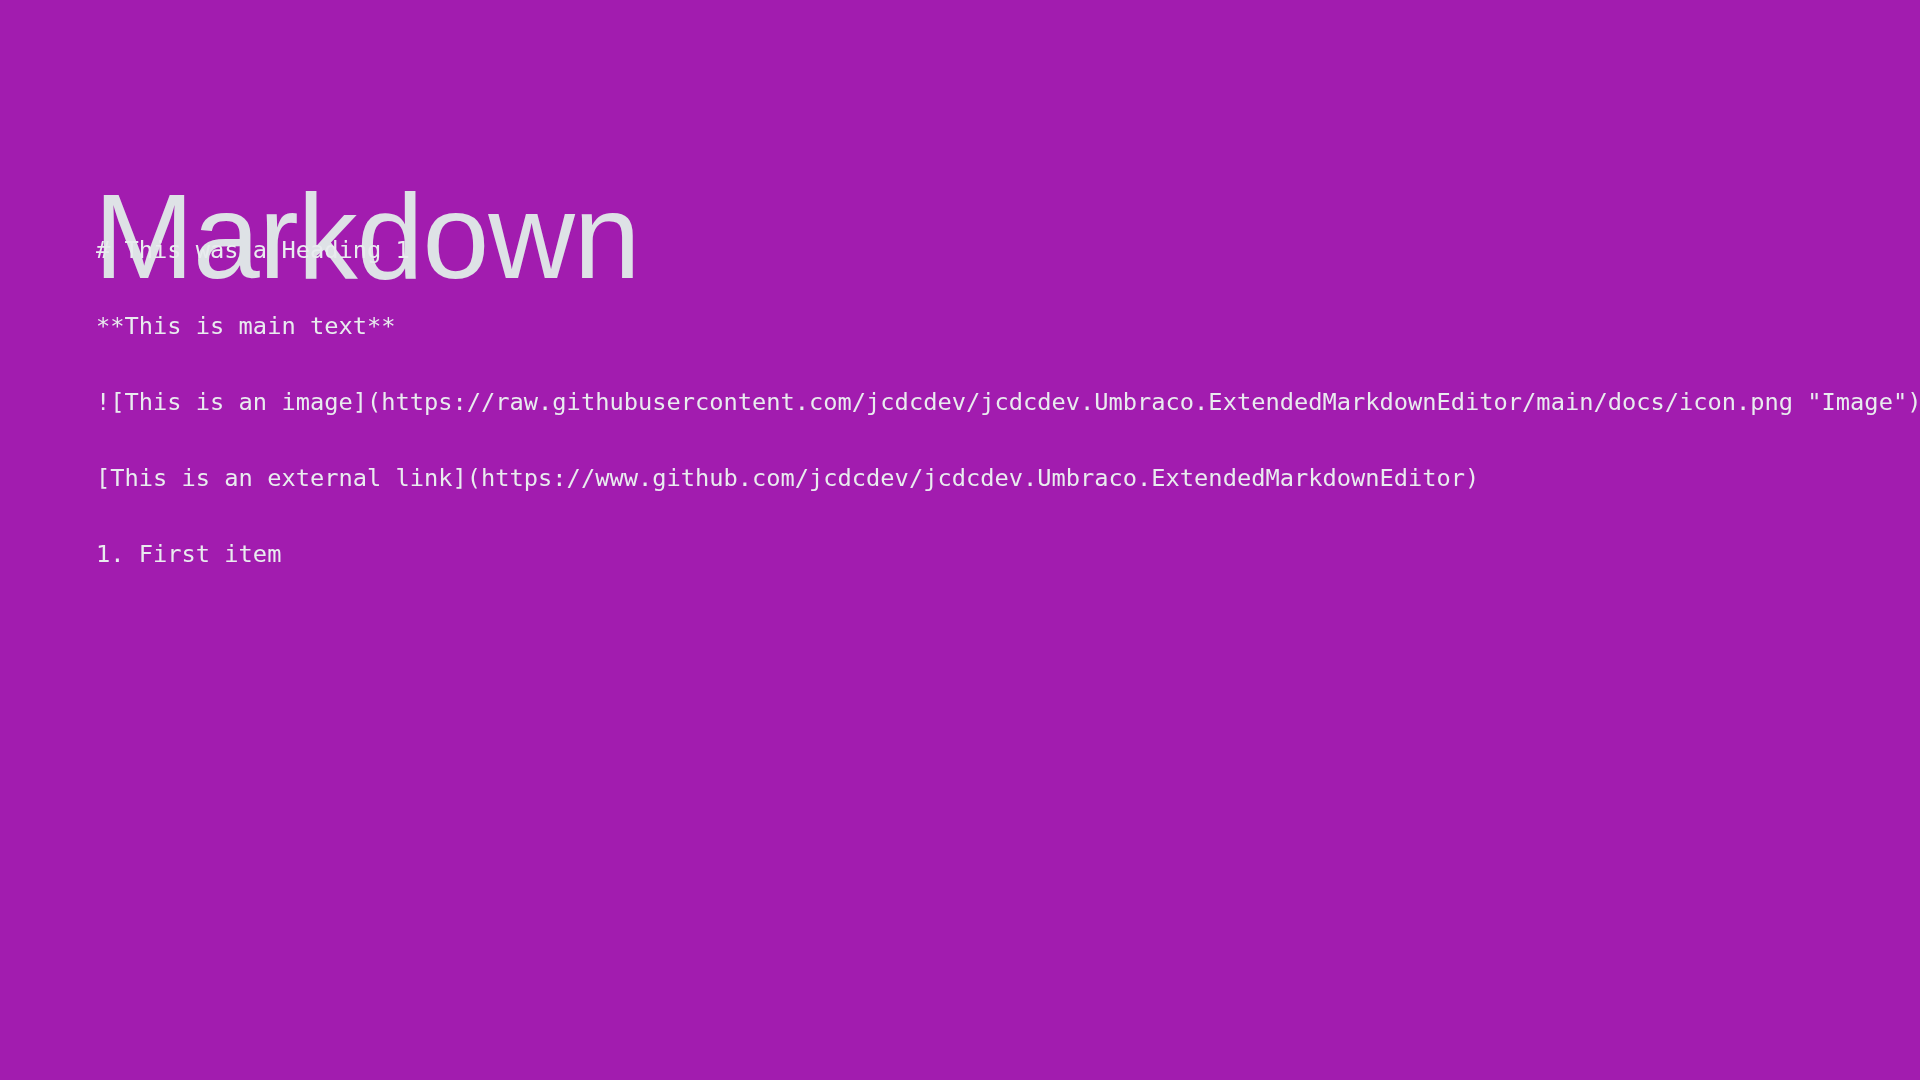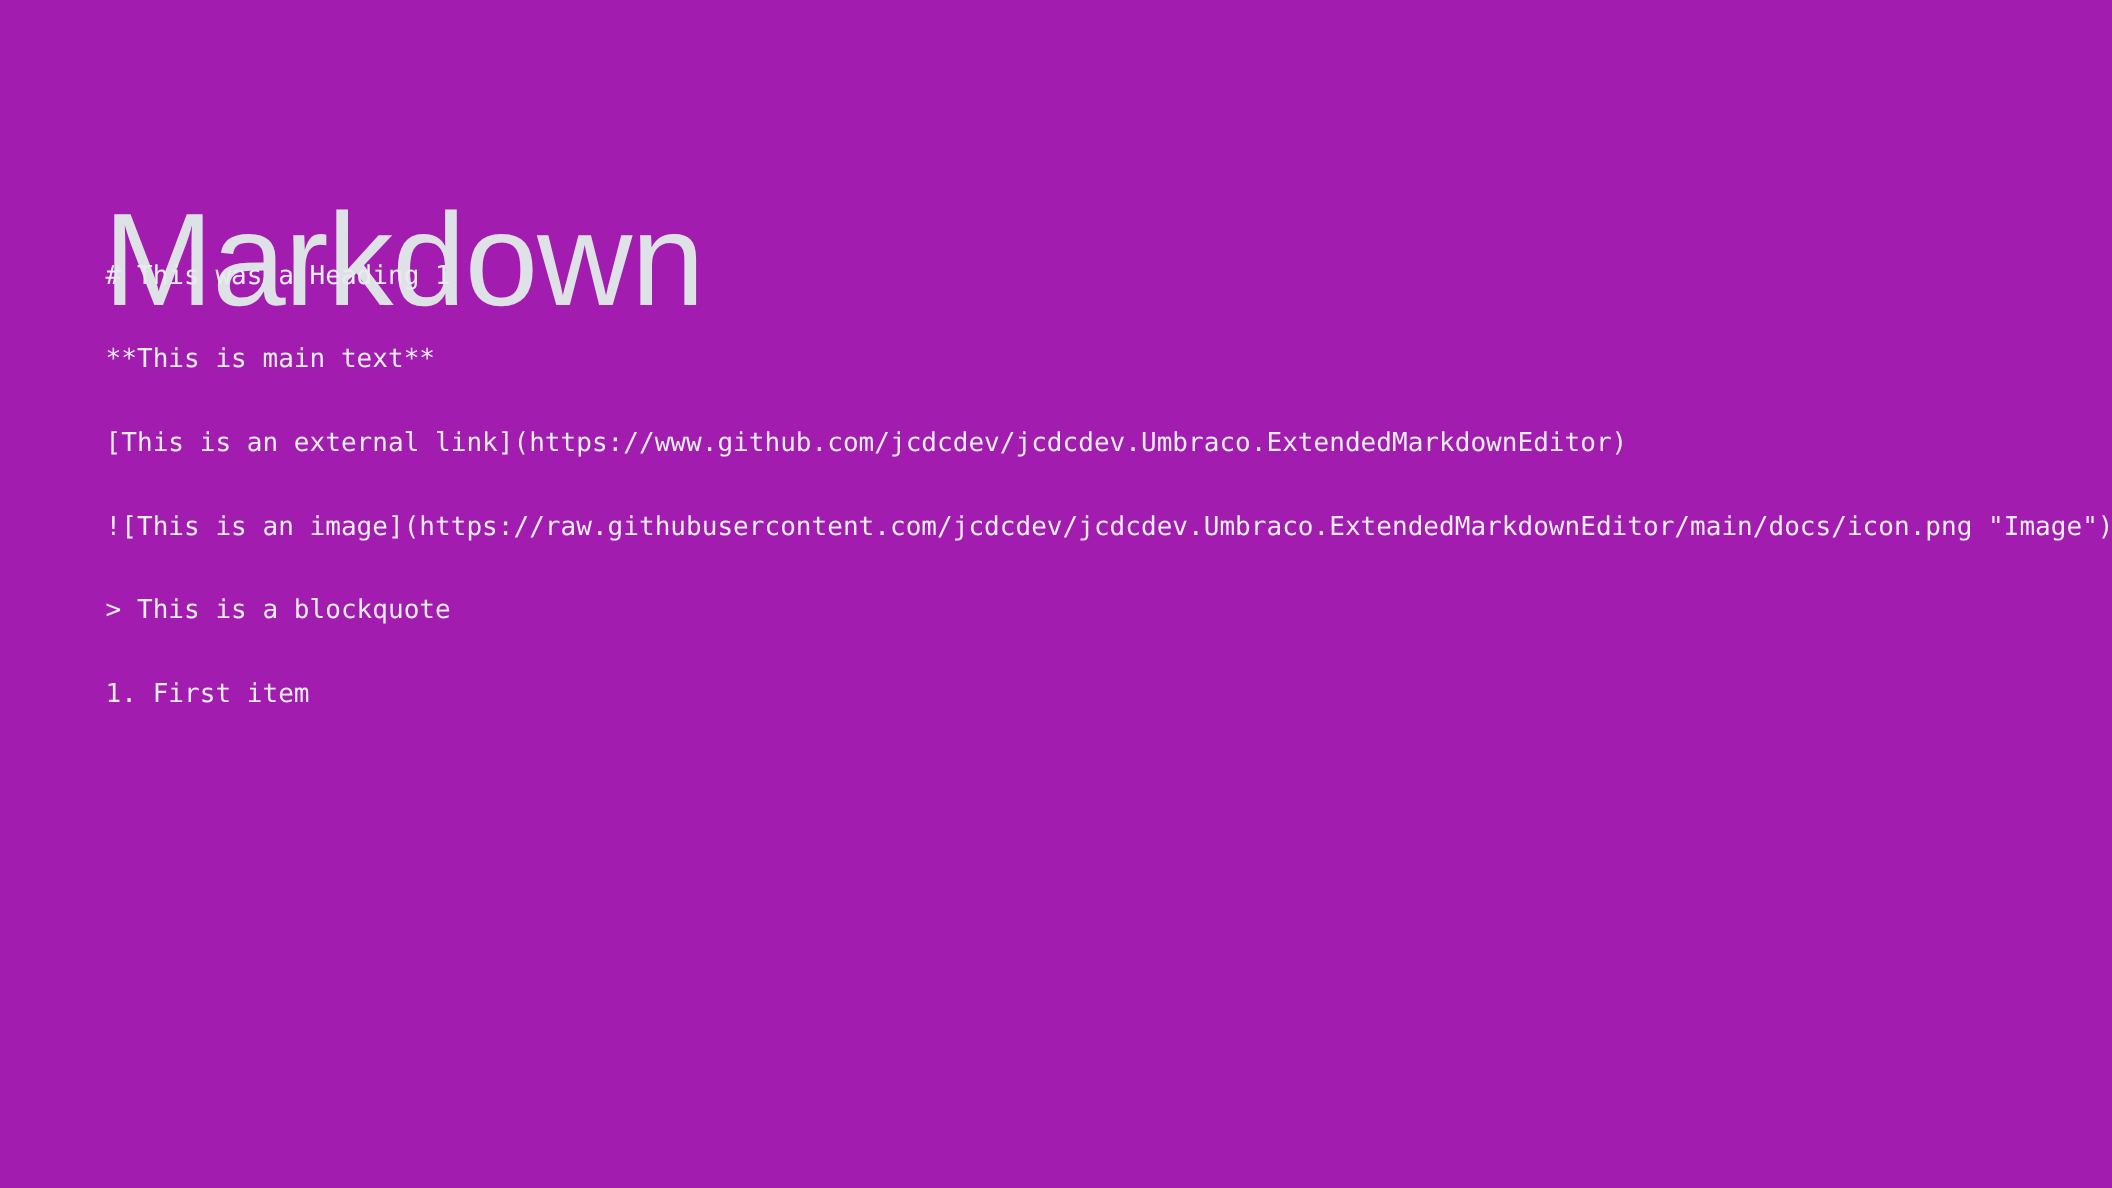--- a/index.html
+++ b/index.html
@@ -46,18 +46,17 @@
 </style>
 </head>
 <body>
 
 <div class="page">
   <h1 class="page-title">Markdown</h1>
 
   <div class="markdown-source">
     <div class="md-line"># This was a Heading 1</div>
     <div class="md-line">**This is main text**</div>
+    <div class="md-line">![This is an image](https://raw.githubusercontent.com/jcdcdev/jcdcdev.Umbraco.ExtendedMarkdownEditor/main/docs/icon.png "Image")</div>
     <div class="md-line">[This is an external link](https://www.github.com/jcdcdev/jcdcdev.Umbraco.ExtendedMarkdownEditor)</div>
-    <div class="md-line">![This is an image](https://raw.githubusercontent.com/jcdcdev/jcdcdev.Umbraco.ExtendedMarkdownEditor/main/docs/icon.png "Image")</div>
-    <div class="md-line">&gt; This is a blockquote</div>
     <div class="md-line">1. First item</div>
   </div>
 </div>
 
 </body></html>

